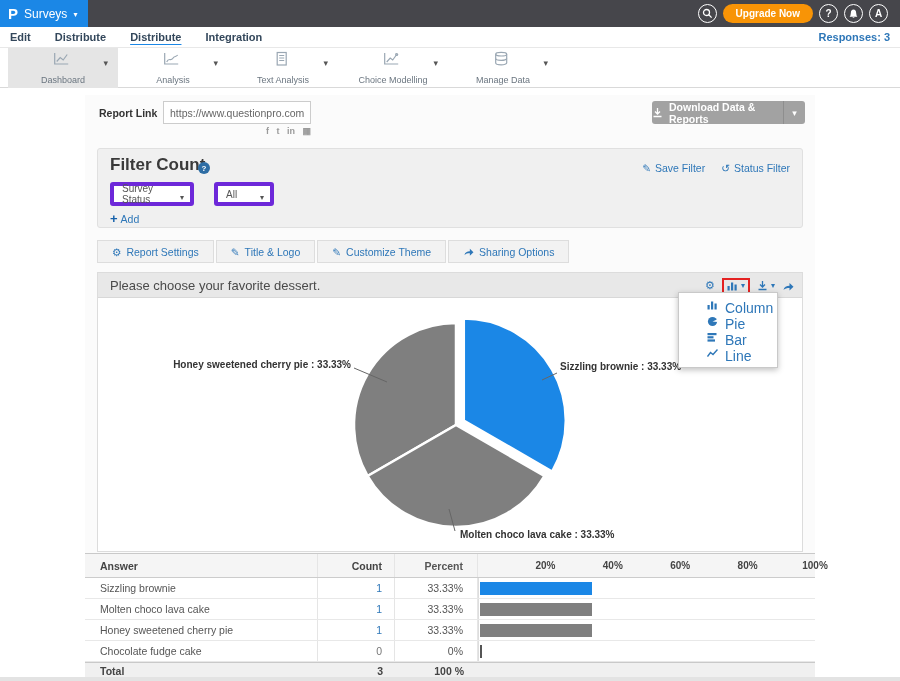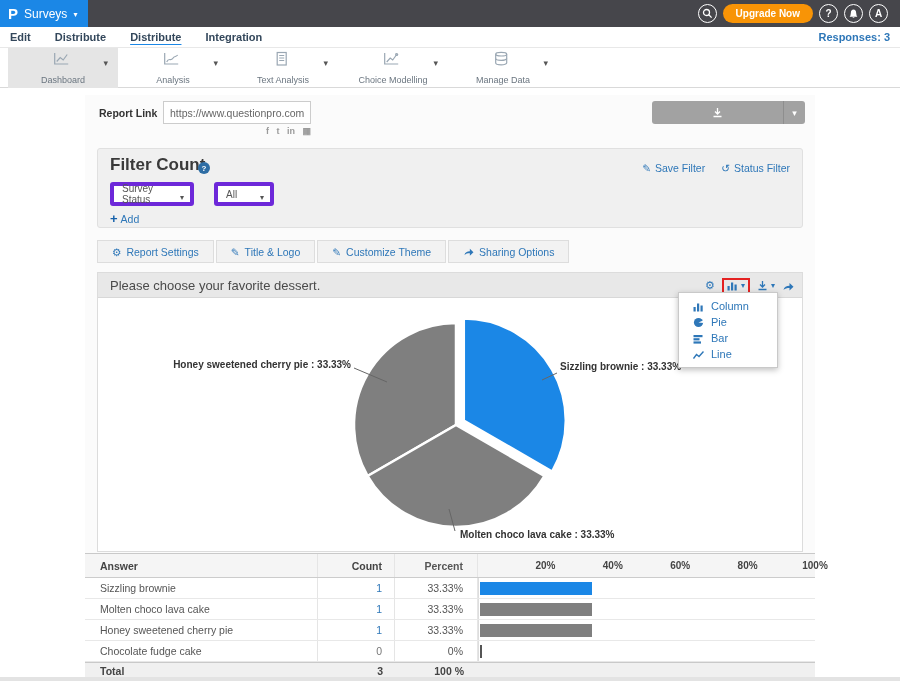--- a/index.html
+++ b/index.html
@@ -66,21 +66,21 @@
 
   
   .panel { position:absolute; left:12px; top:177px; width:706px; height:280px; background:#fff; border:1px solid #dcdcdc; }
   .p-hdr { position:relative; height:25px; background:#e8e8e8; border-bottom:1px solid #d8d8d8; }
   .p-title { line-height:25px; padding-left:12px; font-size:13px; color:#4a4a4a; }
   .p-icons { position:absolute; right:8px; top:0; height:25px; display:flex; align-items:center; gap:7px; color:#2e77b8; }
   .gear-glyph { font-size:11px; }
   .chart-select { display:flex; align-items:center; gap:3px; border:2px solid #e42222; padding:1px 3px; }
   .mini-caret { font-size:8px; color:#2e77b8; }
   .dd { position:absolute; right:24px; top:19px; width:100px; background:#fff; border:1px solid #c9c9c9; box-shadow:0 2px 6px rgba(0,0,0,.25); padding:5px 0; z-index:30; }
-  .dd-item { display:flex; align-items:flex-end; gap:7px; padding:2px 14px; font-size:11px; color:#2e77b8; height:16px; }
+  .dd-item { display:flex; align-items:flex-start; gap:7px; padding:2px 28px; font-size:14px; color:#2e77b8; height:16px; }
   #pie-svg { position:absolute; left:0; top:25px; }
   .pie-label { position:absolute; font-size:10px; font-weight:bold; color:#333; white-space:nowrap; }
   .pl-sizzling { left:462px; top:88px; }
   .pl-honey { right:451px; top:86px; }
   .pl-molten { left:362px; top:256px; }
 
   
   .tbl { position:absolute; left:0; top:458px; width:730px; border-top:1px solid #c9c9c9; font-size:10.5px; }
   .trow { display:flex; background:#fff; border-bottom:1px solid #e8e8e8; height:21px; align-items:center; }
   .trow.thead { height:24px; background:#f5f5f5; border-bottom:1px solid #ccc; font-weight:bold; color:#444; }
@@ -196,20 +196,21 @@
       <span>in</span>
       <span>▦</span>
     </div>
     <div class="dl-btn">
       <span class="dl-main">
         <span class="sicon">
             <svg width="11" height="11" viewBox="0 0 11 11">
               <path d="M5.5,1 V6.5 M3,4.5 L5.5,7 L8,4.5 M1.5,9.5 H9.5" fill="none" stroke="#fff" stroke-width="1.3"></path>
             </svg>
           </span>
+        <span>Download Data &amp; Reports</span>
       </span>
       <span class="dl-caret">▾</span>
     </div>
 
     <div class="filter">
       <span class="f-title">Filter Count</span>
       <span class="f-help">?</span>
       <div class="f-links">
         <span class="f-link">
             <span>✎</span>

